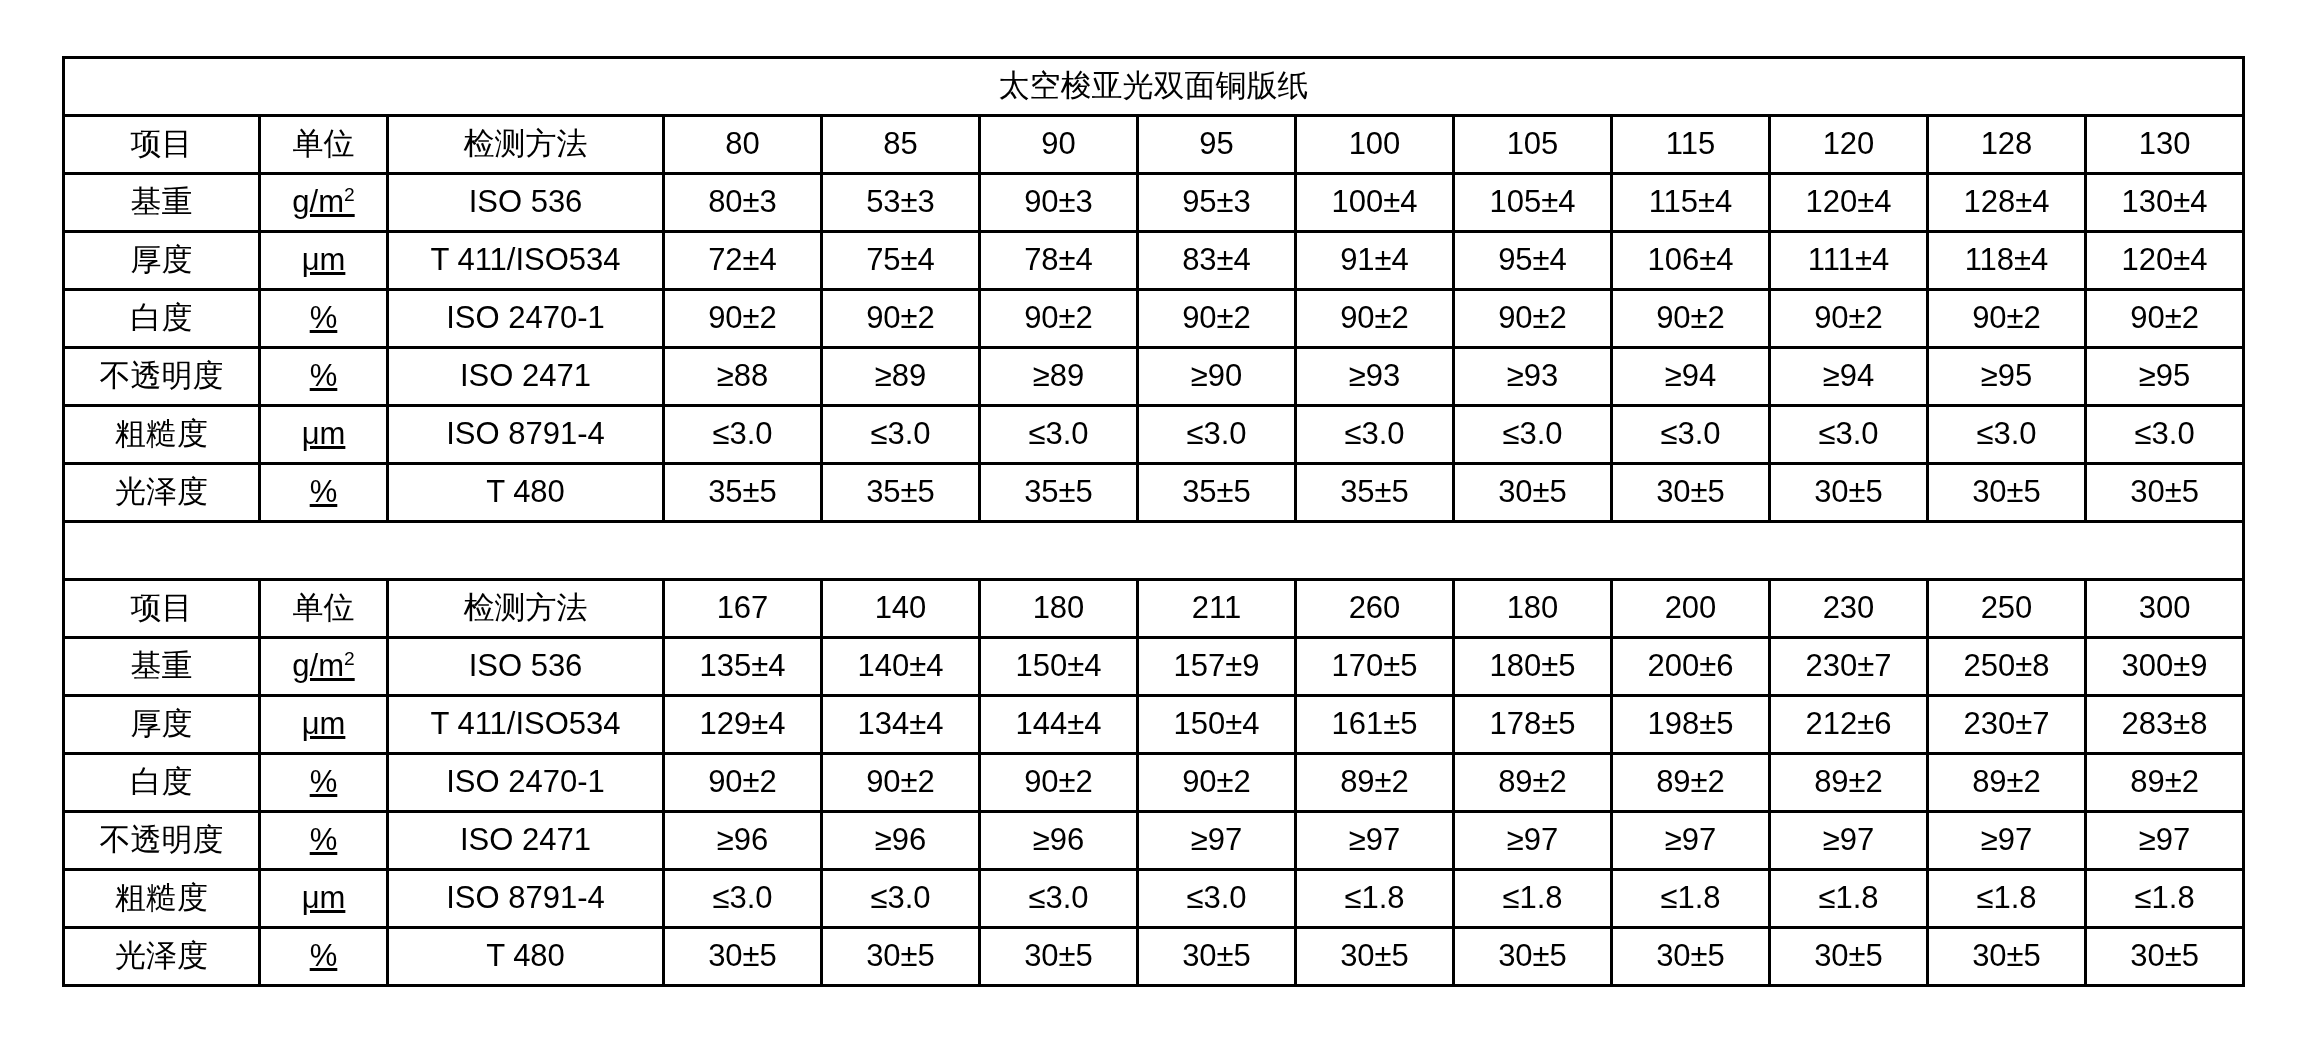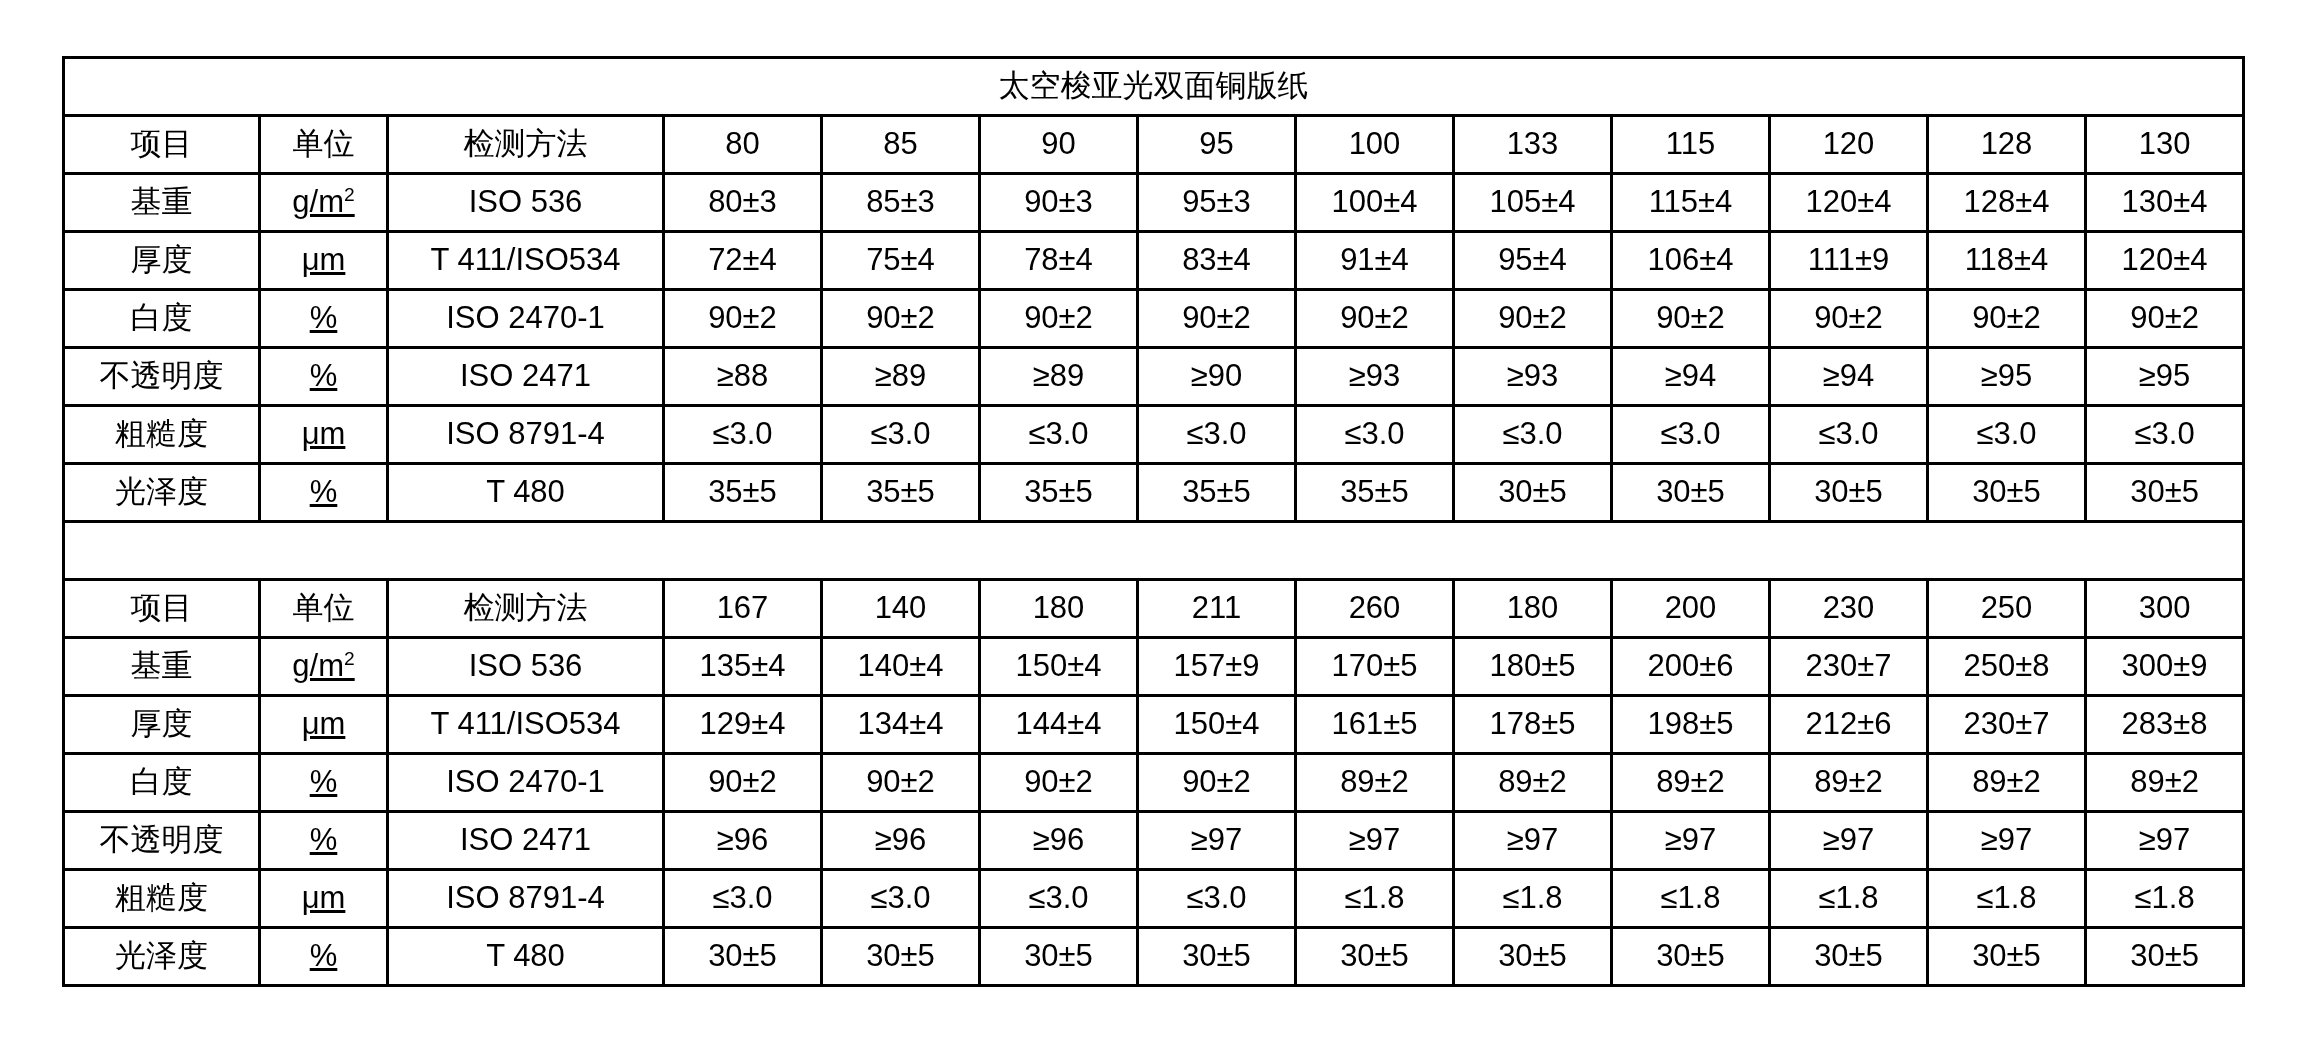--- a/index.html
+++ b/index.html
@@ -114,33 +114,33 @@
 
         <tr>
           <td class="hdr">项目</td>
           <td class="hdr">单位</td>
           <td class="hdr">检测方法</td>
           <td class="hdr-num">80</td>
           <td class="hdr-num">85</td>
           <td class="hdr-num">90</td>
           <td class="hdr-num">95</td>
           <td class="hdr-num">100</td>
-          <td class="hdr-num">133</td>
+          <td class="hdr-num">105</td>
           <td class="hdr-num">115</td>
           <td class="hdr-num">120</td>
           <td class="hdr-num">128</td>
           <td class="hdr-num">130</td>
         </tr>
 
         <tr>
           <td class="rowlabel">基重</td>
           <td class="unit"><span>g/m</span><sup>2</sup></td>
           <td class="method">ISO 536</td>
           <td class="val">80±3</td>
-          <td class="val">85±3</td>
+          <td class="val">53±3</td>
           <td class="val">90±3</td>
           <td class="val">95±3</td>
           <td class="val">100±4</td>
           <td class="val">105±4</td>
           <td class="val">115±4</td>
           <td class="val">120±4</td>
           <td class="val">128±4</td>
           <td class="val">130±4</td>
         </tr>
 
@@ -148,21 +148,21 @@
           <td class="rowlabel">厚度</td>
           <td class="unit">μm</td>
           <td class="method">T 411/ISO534</td>
           <td class="val">72±4</td>
           <td class="val">75±4</td>
           <td class="val">78±4</td>
           <td class="val">83±4</td>
           <td class="val">91±4</td>
           <td class="val">95±4</td>
           <td class="val">106±4</td>
-          <td class="val">111±9</td>
+          <td class="val">111±4</td>
           <td class="val">118±4</td>
           <td class="val">120±4</td>
         </tr>
 
         <tr>
           <td class="rowlabel">白度</td>
           <td class="unit">%</td>
           <td class="method">ISO 2470-1</td>
           <td class="val">90±2</td>
           <td class="val">90±2</td>

